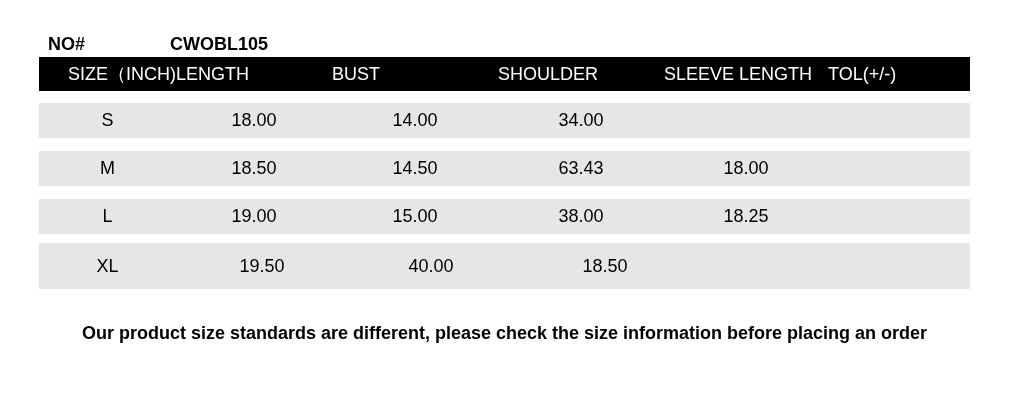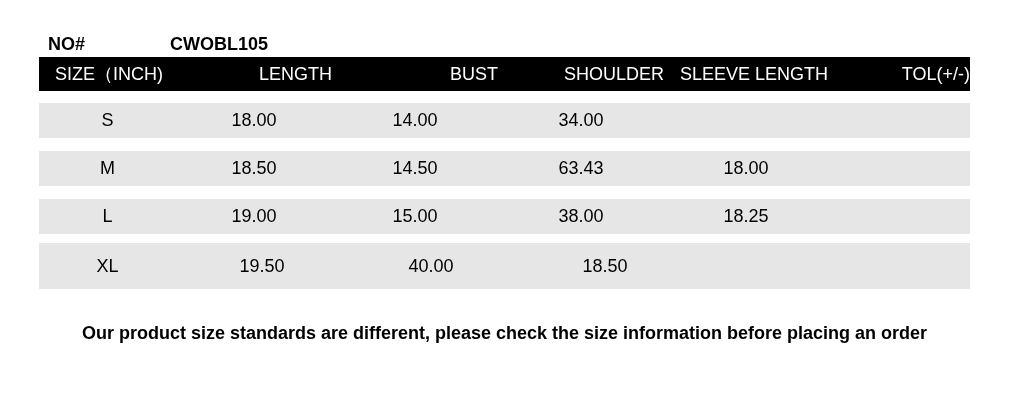--- a/index.html
+++ b/index.html
@@ -7,22 +7,22 @@
     position:relative;width:1019px;height:402px;background:#ffffff;
     font-family:"Liberation Sans",sans-serif;color:#000000;overflow:hidden;
   }
   .title-label{position:absolute;top:33px;left:48px;font-size:18px;font-weight:700;line-height:22px;white-space:nowrap;}
   .title-value{position:absolute;top:33px;left:170px;font-size:18px;font-weight:700;line-height:22px;white-space:nowrap;}
   .grid6{display:grid;grid-template-columns:137px 156px 166px 166px 164px 142px;align-items:center;}
   .header-bar{
     position:absolute;left:39px;top:57px;width:931px;height:34px;
     background:#000000;color:#ffffff;font-size:18px;
   }
-  .header-bar .cell{text-align:right;white-space:nowrap;overflow:hidden;}
-  .header-bar .cell.first{text-align:center;padding-left:3px;}
+  .header-bar .cell{text-align:left;white-space:nowrap;overflow:hidden;}
+  .header-bar .cell.first{text-align:right;padding-left:3px;}
   .data-row{
     position:absolute;left:39px;width:931px;background:#e6e6e6;font-size:18px;
   }
   .data-row .cell{text-align:center;white-space:nowrap;}
   .row-0{top:103px;height:35px;}
   .row-1{top:151px;height:35px;}
   .row-2{top:199px;height:35px;}
   .row-3{top:243px;height:46px;}
   .note{
     position:absolute;top:322px;left:24px;width:961px;text-align:center;

